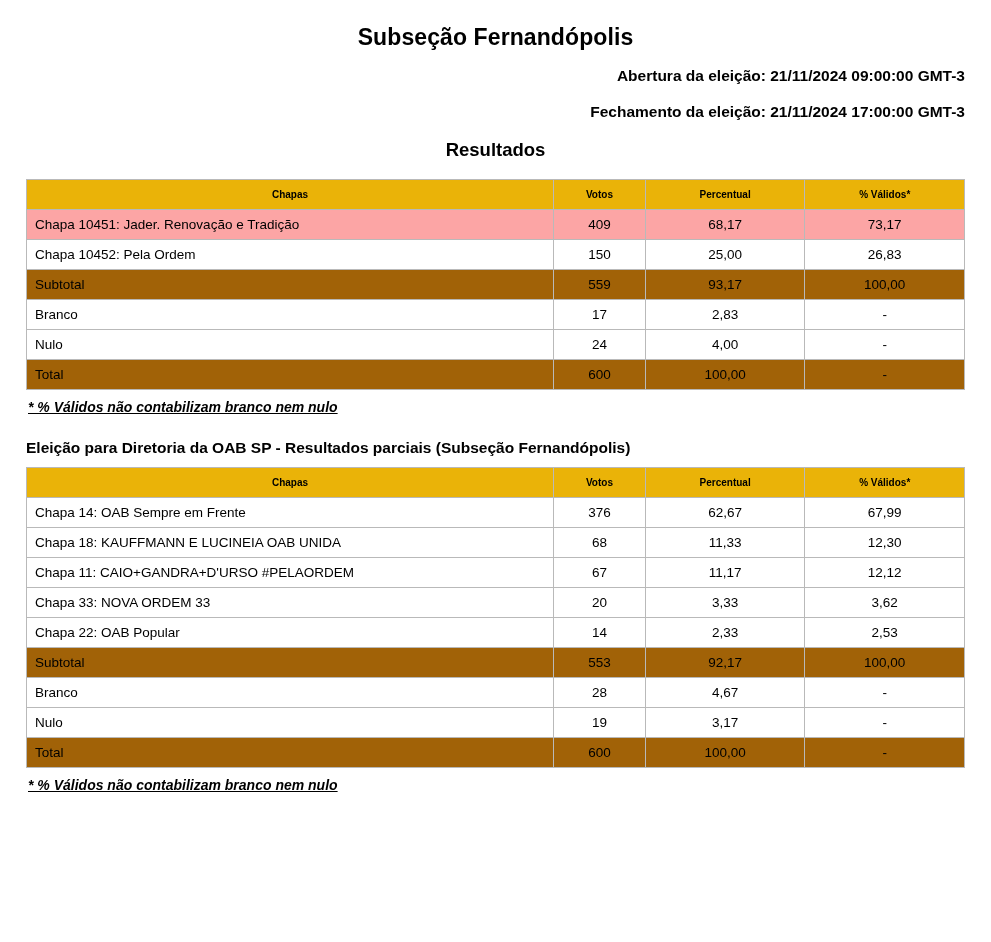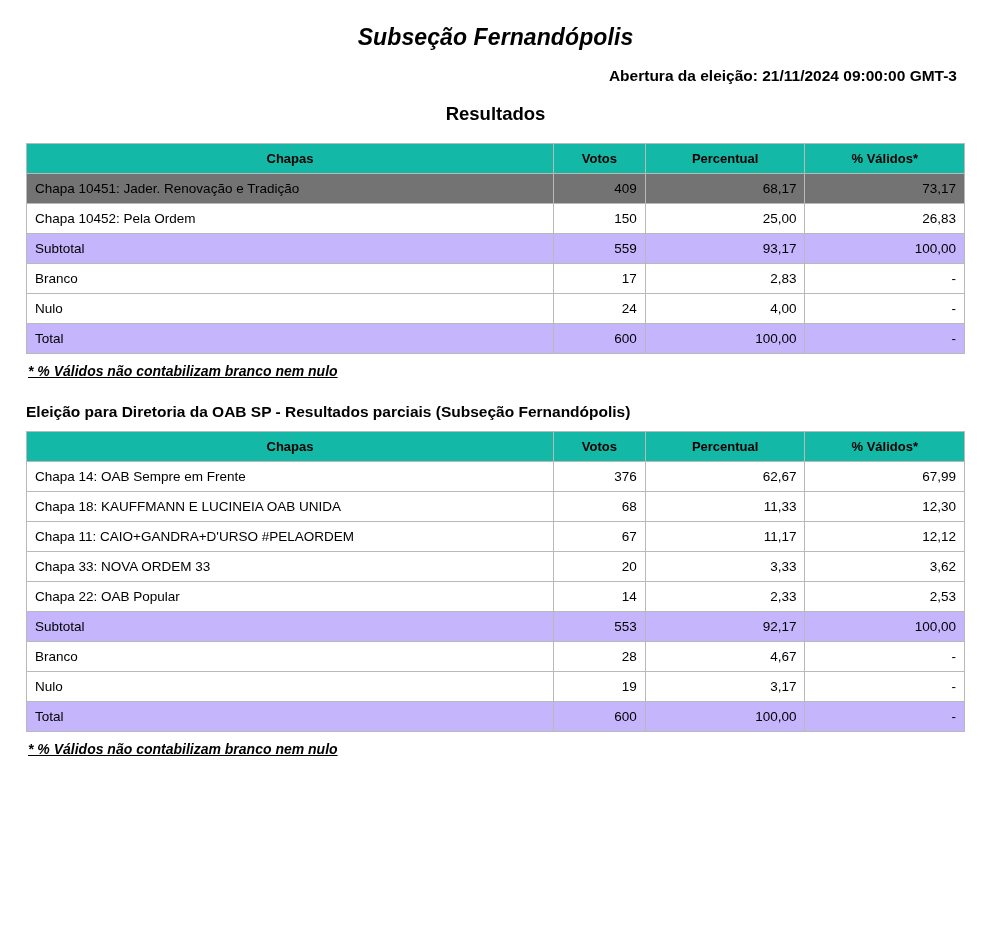--- a/index.html
+++ b/index.html
@@ -18,27 +18,26 @@
     width: 991px;
     box-sizing: border-box;
     padding: 18px 26px 20px 26px;
   }
   .doc-title {
     text-align: center;
     font-size: 23px;
     font-weight: bold;
     margin: 6px 0 16px 0;
     letter-spacing: 0.1px;
-    font-style: italic;
   }
   .meta-line {
     text-align: right;
     font-size: 15.5px;
     font-weight: bold;
-    margin: 0 8px 18px 0;
+    margin: 0 0 18px 0;
   }
   .results-heading {
     text-align: center;
     font-size: 18.5px;
     font-weight: bold;
     margin: 14px 0 18px 0;
   }
   .section-heading {
     font-size: 15.5px;
     font-weight: bold;
@@ -54,52 +53,53 @@
   table.results td {
     border: 1px solid #b9b9b9;
     padding: 6px 8px;
     line-height: 17px;
     height: 17px;
     vertical-align: middle;
   }
   table.results th {
     text-align: center;
     font-weight: bold;
-    background: #14b8a6;
-    font-size: 13px;
+    background: #eab308;
+    font-size: 10px;
   }
   col.c-name { width: 54.5%; }
   col.c-votes { width: 9.5%; }
   col.c-perc { width: 16.5%; }
   col.c-valid { width: 16.5%; }
   td.name { text-align: left; }
-  td.num { text-align: right; }
+  td.num { text-align: center; }
   tr.highlight td {
-    background: #737373;
+    background: #fca5a5;
   }
   tr.subtotal td, tr.total td {
-    background: #c4b5fd;
+    background: #a16207;
   }
   .footnote {
     font-size: 14px;
     font-style: italic;
     font-weight: bold;
     margin: 9px 0 24px 2px;
     text-decoration: underline;
   }
   .spacer-bottom { height: 2px; }
 </style>
 </head>
 <body>
 
 <div class="page">
 
   <h1 class="doc-title">Subseção Fernandópolis</h1>
 
   <div class="meta-line">Abertura da eleição: 21/11/2024 09:00:00 GMT-3</div>
+  <div class="meta-line">Fechamento da eleição: 21/11/2024 17:00:00 GMT-3</div>
 
   <h2 class="results-heading">Resultados</h2>
 
   <div>
     <table class="results">
       <colgroup>
         <col class="c-name">
           <col class="c-votes">
           <col class="c-perc">
           <col class="c-valid">

